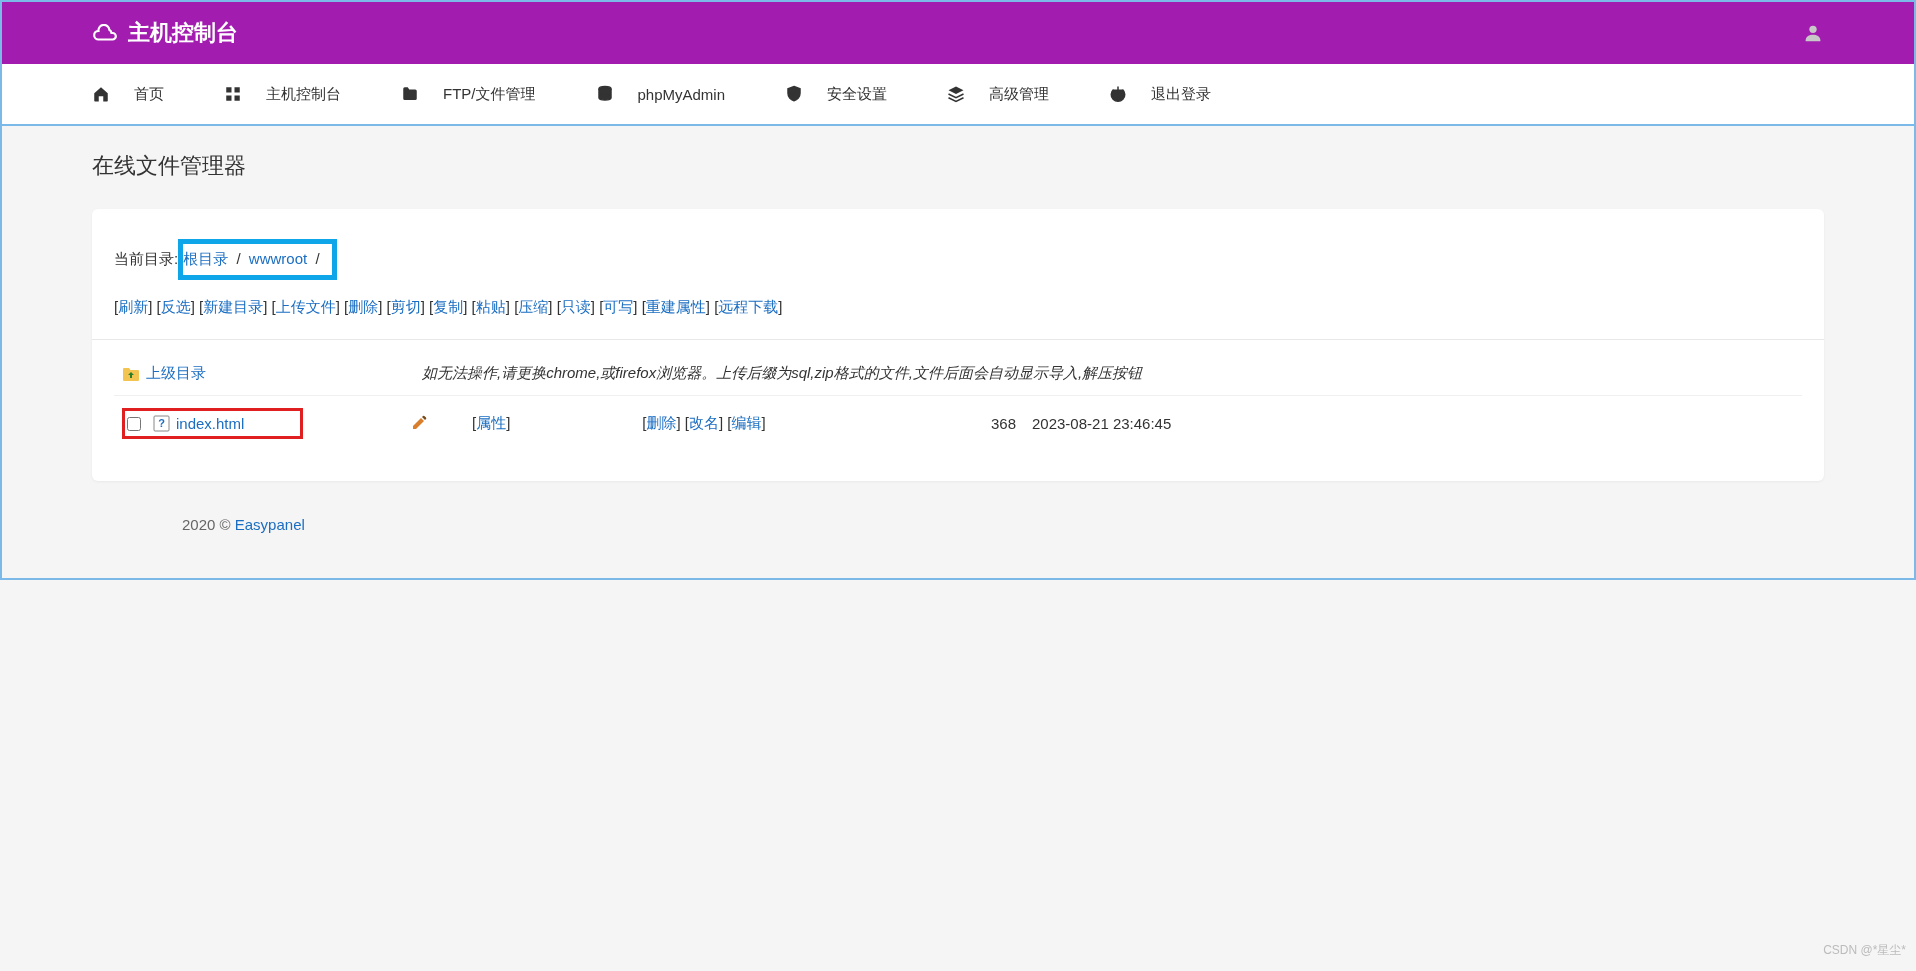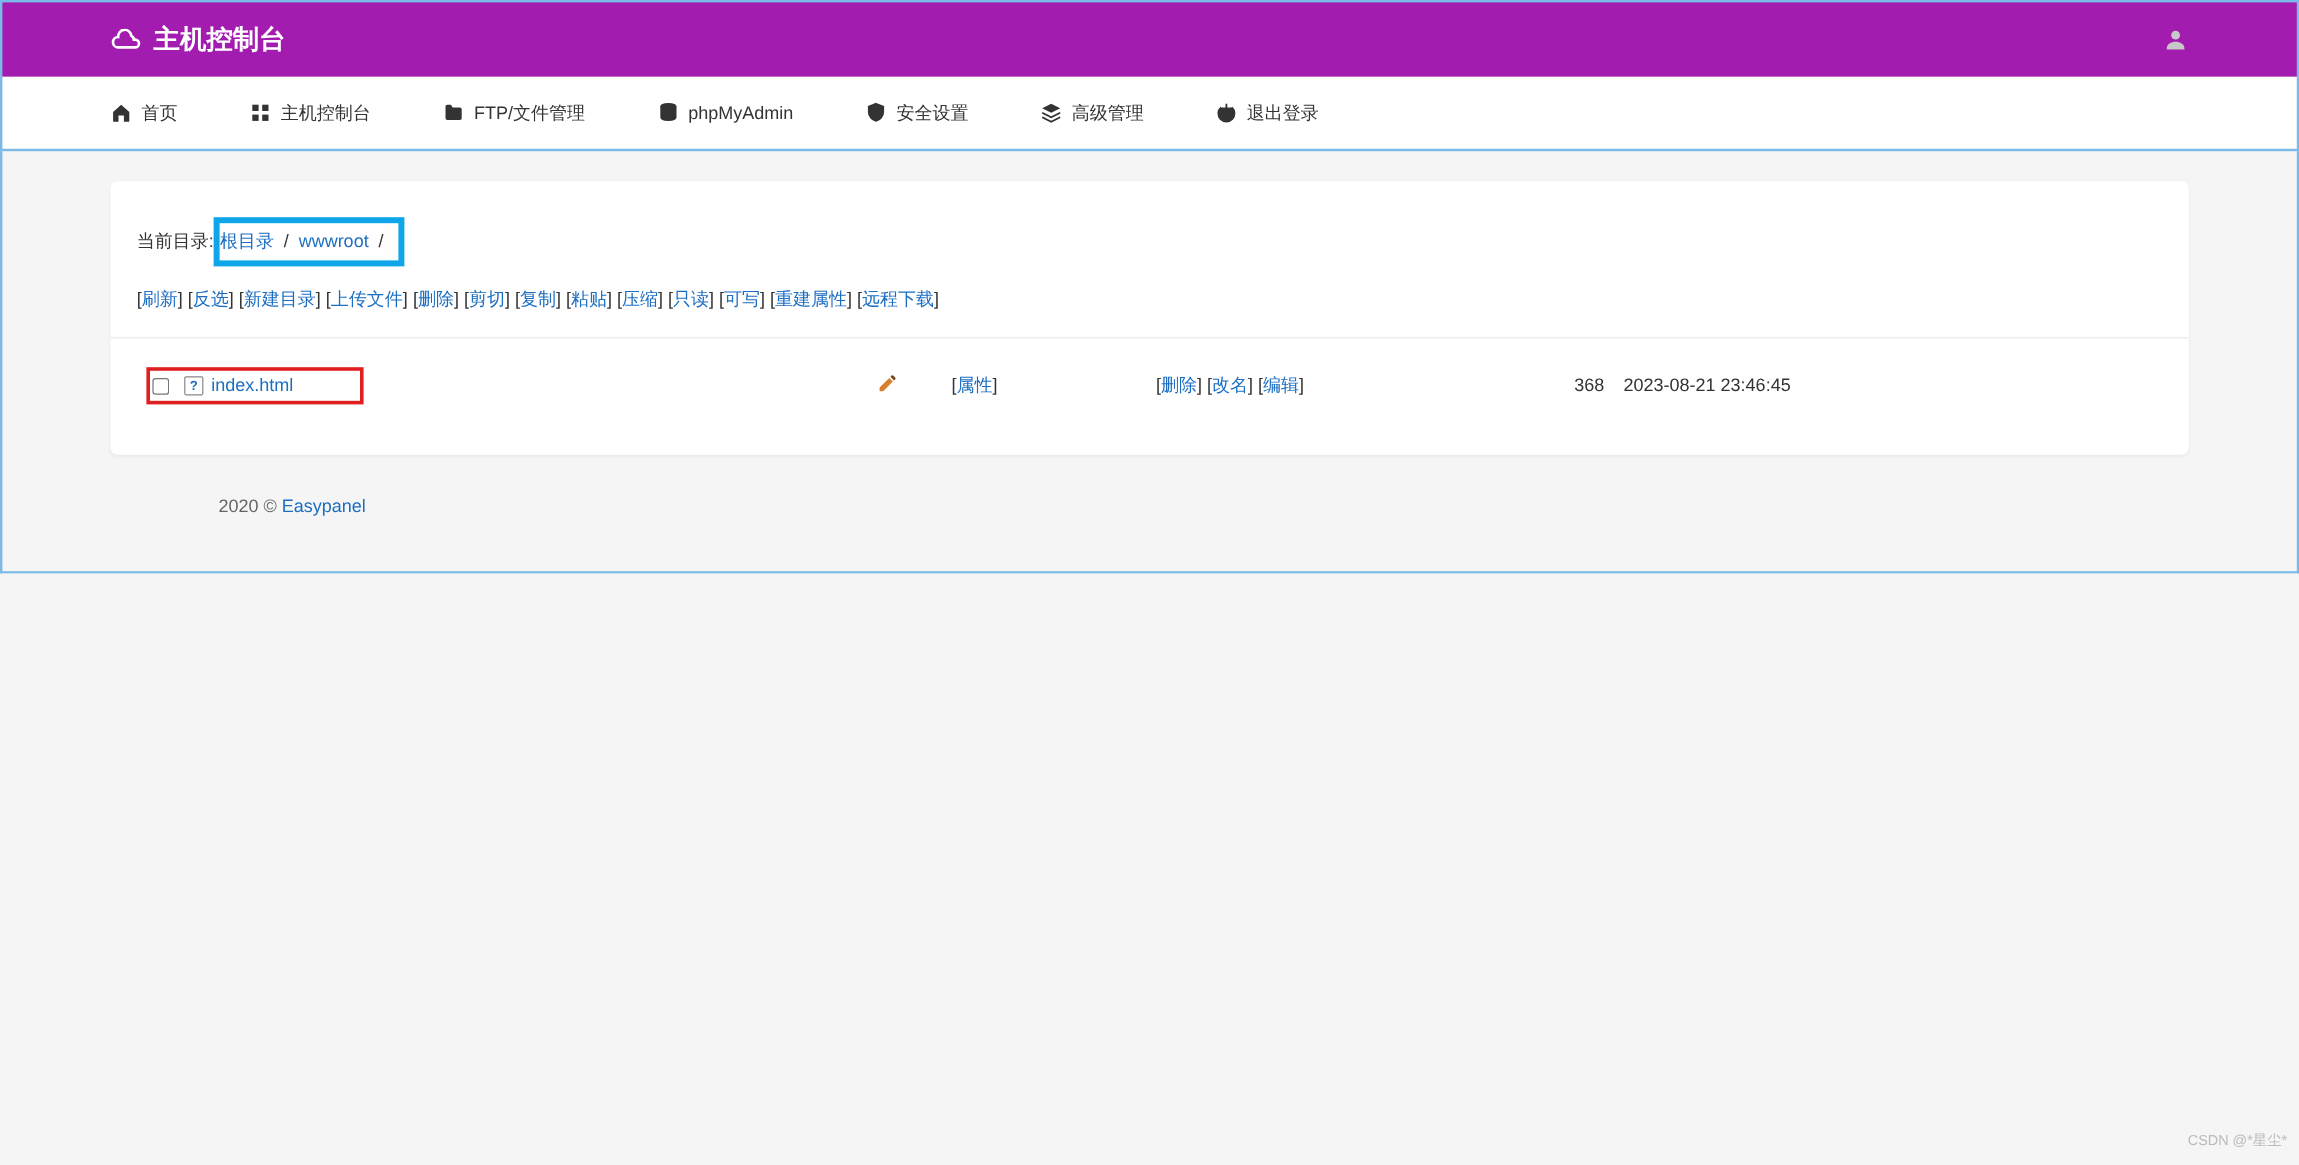--- a/index.html
+++ b/index.html
@@ -4,21 +4,21 @@
   <style>
     * { margin: 0; padding: 0; box-sizing: border-box; }
     body { font-family: -apple-system, BlinkMacSystemFont, "Segoe UI", Arial, sans-serif; background: #f5f5f5; font-size: 14px; color: #333; }
     
     .topbar { background: #a21caf; color: #fff; height: 64px; display: flex; align-items: center; padding: 0 90px; justify-content: space-between; border: 2px solid #7bbae8; border-bottom: none; }
     .brand { display: flex; align-items: center; gap: 10px; font-size: 22px; font-weight: bold; }
     .brand-icon { width: 26px; height: 18px; }
     .user-icon { width: 22px; height: 22px; fill: #c8c8c8; }
     
     .navbar { background: #fff; padding: 0 90px; display: flex; gap: 60px; height: 62px; align-items: center; border-bottom: 1px solid #e8e8e8; }
-    .nav-item { display: flex; align-items: center; gap: 8px; color: #333; cursor: pointer; font-size: 15px; }
+    .nav-item { display: flex; align-items: center; gap: 24px; color: #333; cursor: pointer; font-size: 15px; }
     .nav-item .icon { width: 18px; height: 18px; fill: #333; }
     
     .page-wrap { padding: 25px 90px; }
     .page-title { font-size: 22px; color: #333; font-weight: 500; margin-bottom: 28px; }
     
     .card { background: #fff; border-radius: 6px; padding: 22px 0 30px 0; box-shadow: 0 1px 3px rgba(0,0,0,0.05); }
     
     .path-row { padding: 8px 22px 18px 22px; font-size: 15px; }
     .path-label { color: #333; }
     .path-link { color: #1b6ec2; text-decoration: none; }
@@ -123,20 +123,21 @@
   </div>
   <div class="nav-item">
     <svg class="icon" viewBox="0 0 24 24" fill="none" stroke="#333" stroke-width="2">
         <path d="M12 2v10M18 6a9 9 0 1 1-12 0"></path>
       </svg>
     <span>退出登录</span>
   </div>
 </div>
 
 <div class="page-wrap border-frame">
+  <h2 class="page-title">在线文件管理器</h2>
 
   <div class="card">
     <div class="path-row">
       <span class="path-label">当前目录:</span>
       <span class="highlight-red">
         <a class="path-link">根目录</a>
         <span class="path-sep">/</span>
         <a class="path-link">wwwroot</a>
         <span class="path-sep">/</span>
       </span>
@@ -156,20 +157,34 @@
       <span class="bracket">[</span><a>可写</a><span class="bracket">]</span>
       <span class="bracket">[</span><a>重建属性</a><span class="bracket">]</span>
       <span class="bracket">[</span><a>远程下载</a><span class="bracket">]</span>
     </div>
 
     <div class="divider"></div>
 
     <div class="table-wrap">
       <table class="table">
         <tbody>
+            <tr>
+          <td style="width:260px">
+            <div class="updir">
+              <svg class="folder-up-icon" viewBox="0 0 18 16">
+                    <path fill="#f4c451" d="M1 3a1 1 0 0 1 1-1h5l1.5 2H16a1 1 0 0 1 1 1v9a1 1 0 0 1-1 1H2a1 1 0 0 1-1-1z"></path>
+                    <path fill="#2a7e2a" d="M9 6l-3 3h2v3h2v-3h2z"></path>
+                  </svg>
+              <a>上级目录</a>
+            </div>
+          </td>
+          <td colspan="5">
+            <span class="hint-text">如无法操作,请更换chrome,或firefox浏览器。上传后缀为sql,zip格式的文件,文件后面会自动显示导入,解压按钮</span>
+          </td>
+        </tr>
         <tr>
           <td>
             <span class="highlight-file">
               <span class="file-cell">
                 <input type="checkbox" style="">
                 <svg class="file-icon" viewBox="0 0 17 17">
                       <rect x="1" y="1" width="15" height="15" fill="#fff" stroke="#888" rx="1"></rect>
                       <text x="8.5" y="12" font-size="11" fill="#1b6ec2" text-anchor="middle" font-weight="bold">?</text>
                     </svg>
                 <a>index.html</a>

